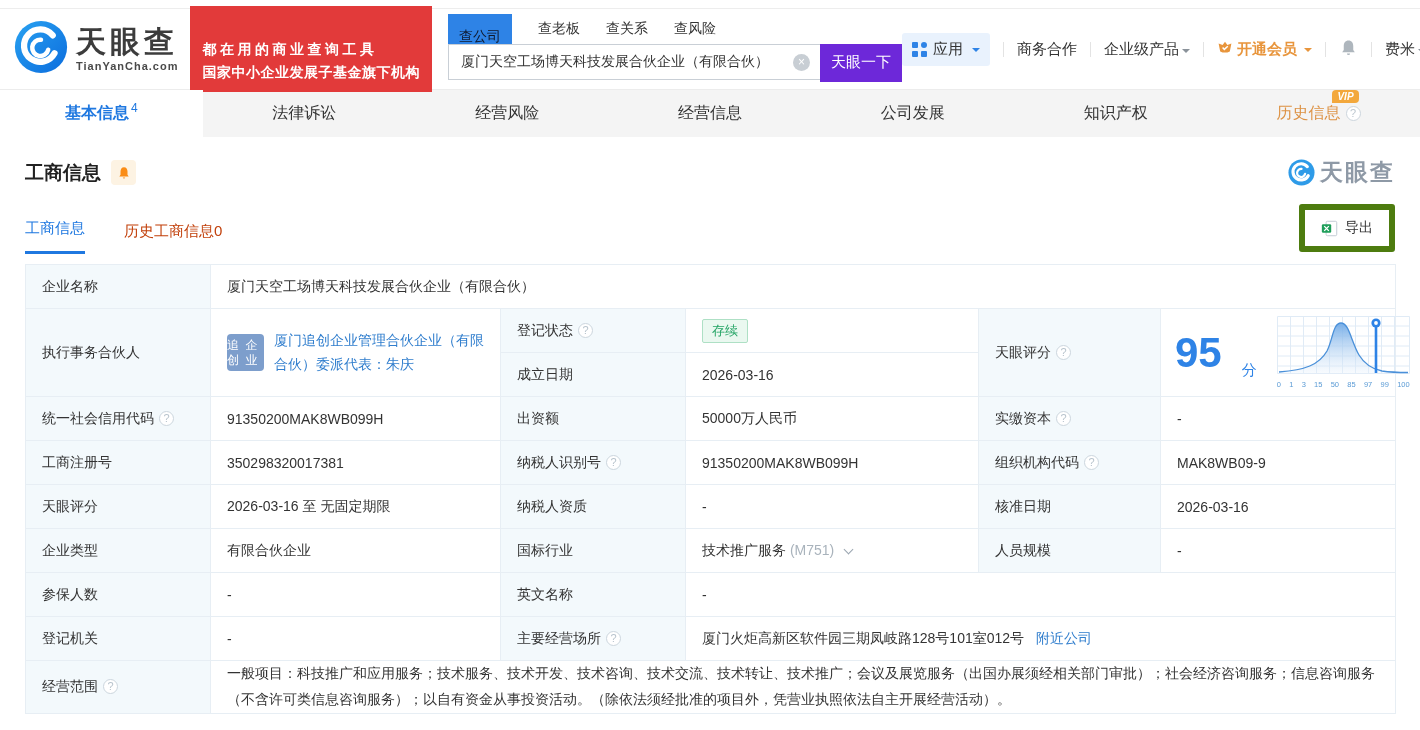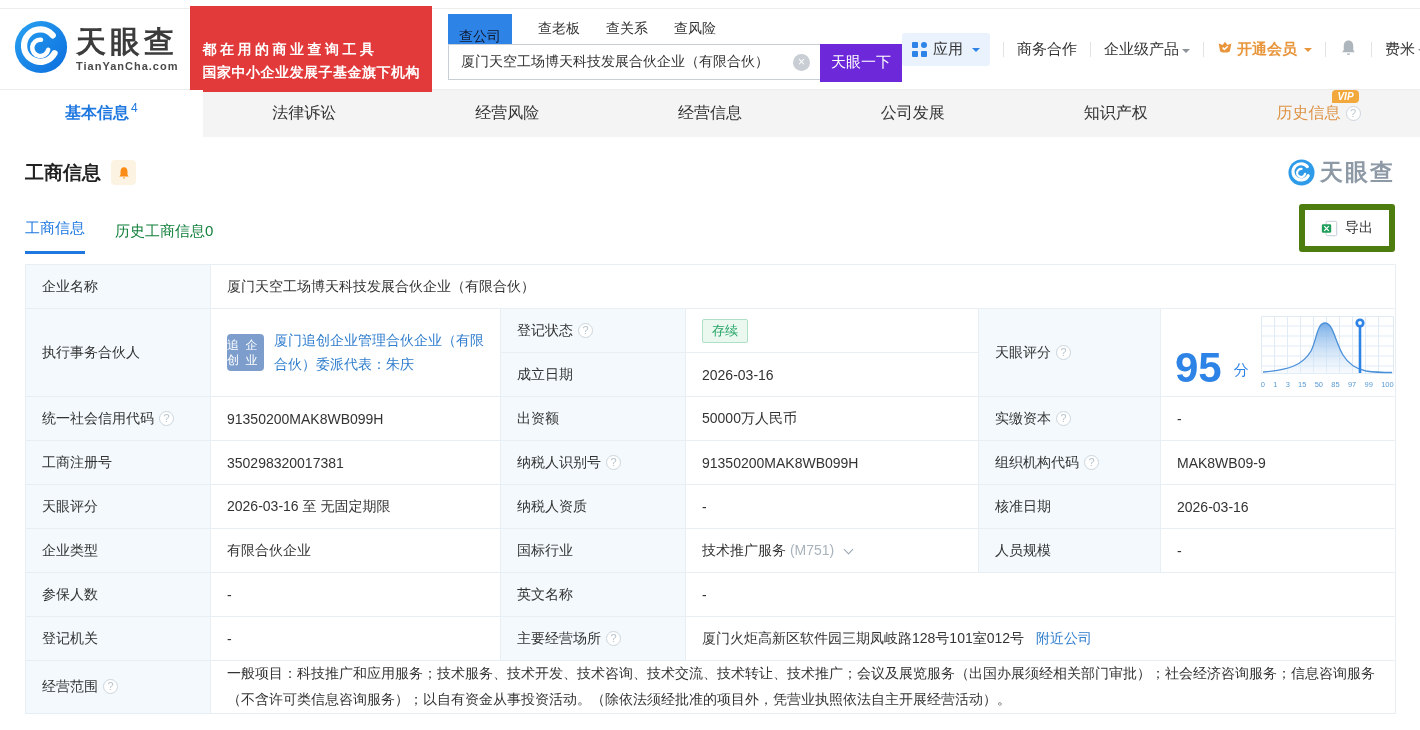--- a/index.html
+++ b/index.html
@@ -50,40 +50,40 @@
   
   .sechead { display:flex; align-items:center; padding:20px 25px 0; }
   .sectitle { font-size:19px; font-weight:bold; color:#222; }
   .bellbox { margin-left:10px; width:25px; height:25px; background:#fdf3e3; border-radius:4px; display:flex; align-items:center; justify-content:center; cursor:pointer; }
   .watermark { margin-left:auto; display:flex; align-items:center; gap:5px; }
   .watermark .wtxt { font-size:23px; font-weight:bold; color:#8e99a6; letter-spacing:2px; }
 
   .subtabrow { display:flex; align-items:flex-end; padding:16px 25px 0; }
   .subtab { font-size:15px; padding-bottom:13px; margin-right:30px; cursor:pointer; }
   .subtab-active { color:#1f78e0; border-bottom:3px solid #1f78e0; }
-  .subtab-muted { color:#15803d; }
+  .subtab-muted { color:#c2410c;margin-left:9px; }
   .exportbtn { margin-left:auto; display:flex; align-items:center; gap:7px; border:6px solid #4d7c0f; border-radius:3px; background:#fff; padding:9px 16px; font-size:14px; color:#333; cursor:pointer; margin-bottom:2px; font-family:inherit; }
 
   
   table.info { width:1370px; margin:10px 25px 0; border-collapse:collapse; font-size:14px; table-layout:fixed; }
   table.info td { border:1px solid #e7eef4; padding:0 16px; height:44px; color:#333; vertical-align:middle; background:#fff; }
   table.info td.lab { background:#f3f9fc; }
   td.scope-cell { height:74px; padding:10px 16px; line-height:1.85; }
   .hlp { display:inline-block; width:15px; height:15px; border:1px solid #ccd6de; border-radius:50%; color:#b8c4cd; font-size:11px; line-height:13px; text-align:center; margin-left:5px; background:#fff; vertical-align:1px; cursor:pointer; }
   .status-badge { display:inline-block; color:#27a567; background:#eaf8f0; border:1px solid #aee0c5; padding:2px 9px; font-size:13px; border-radius:2px; }
   .partner-cell { display:flex; align-items:center; padding:8px 16px; }
   .partner-badge { width:37px; height:37px; min-width:37px; background:#7d9ecc; border-radius:4px; color:#fff; font-size:12px; display:flex; flex-direction:row; align-items:center; justify-content:center; line-height:1.25; margin-right:10px; }
   a.blue-link { color:#2f7dcd; text-decoration:none; cursor:pointer; }
   .partner-link { line-height:1.7; display:inline-block; }
   .ind-code { color:#a9b3bc; }
   .chev-down { display:inline-block; width:7px; height:7px; border-right:1.5px solid #9aa5b0; border-bottom:1.5px solid #9aa5b0; transform:rotate(45deg); margin-left:7px; margin-bottom:2px; cursor:pointer; }
   .near-link { margin-left:8px;text-align:center; }
 
   
-  .score-cell { display:flex; align-items:flex-end; gap:12px; padding:4px 6px 4px 14px; }
+  .score-cell { display:flex; align-items:center; gap:20px; padding:4px 6px 4px 14px; }
   .score-num { font-size:42px; font-weight:bold; color:#2e83e6; line-height:1; }
   .score-unit { font-size:15px; color:#2e83e6; align-self:flex-end; margin-bottom:9px; }
   .score-chart { width:135px; }
   .ticks { display:flex; justify-content:space-between; width:133px; font-size:7.5px; color:#5b9bd5; margin-top:1px; }
 </style>
 </head>
 <body>
 
 <div class="topstrip"></div>
 

